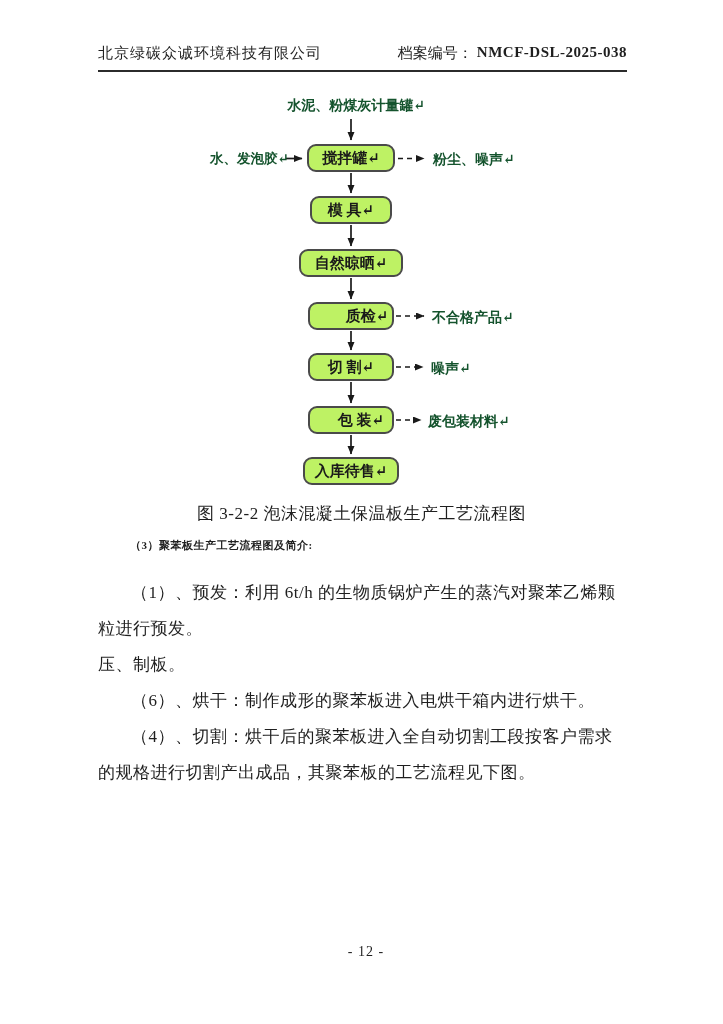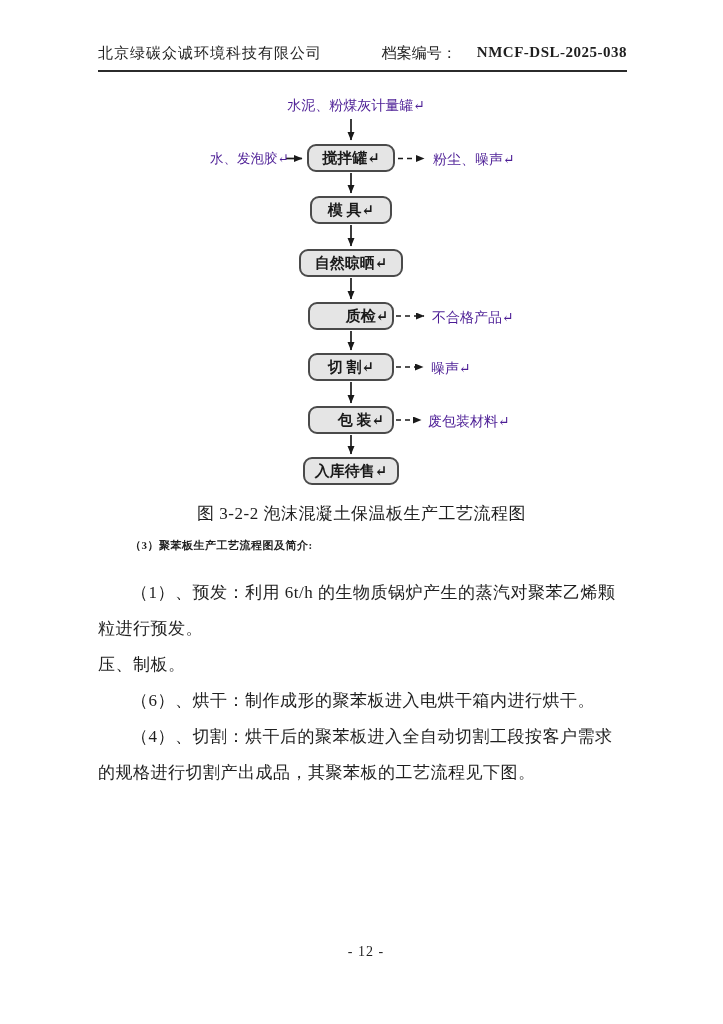--- a/index.html
+++ b/index.html
@@ -20,39 +20,39 @@
     left: 98px;
     right: 96px;
     top: 44px;
     display: flex;
     justify-content: space-between;
     border-bottom: 2px solid #2b2b2b;
     padding-bottom: 7px;
     font-size: 15px;
   }
   .doc-header .company { letter-spacing: 1px; }
-  .doc-header .archive { display: flex; gap: 20px; }
+  .doc-header .archive { display: flex; gap: 4px; }
   .doc-header .archive-no { font-weight: bold; letter-spacing: .5px; }
 
   
   .flow-svg { position: absolute; left: 0; top: 0; width: 723px; height: 520px; }
   .flow-label {
     position: absolute;
     font-size: 14px;
-    font-weight: normal;
-    color: #4c1d95;
+    font-weight: bold;
+    color: #14532d;
     white-space: nowrap;
   }
   .flow-box {
     position: absolute;
     height: 28px;
     box-sizing: border-box;
     border: 2px solid #4a4a4a;
     border-radius: 9px;
-    background: #e5e5e5;
+    background: #bef264;
     display: flex;
     align-items: center;
     justify-content: center;
     font-size: 15px;
     font-weight: bold;
     color: #1a1a1a;
     white-space: nowrap;
   }
 
   

